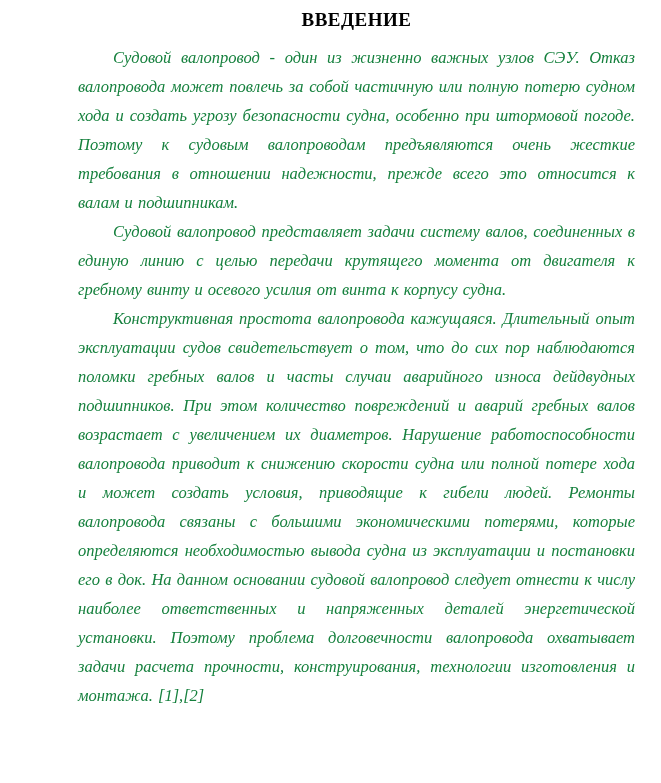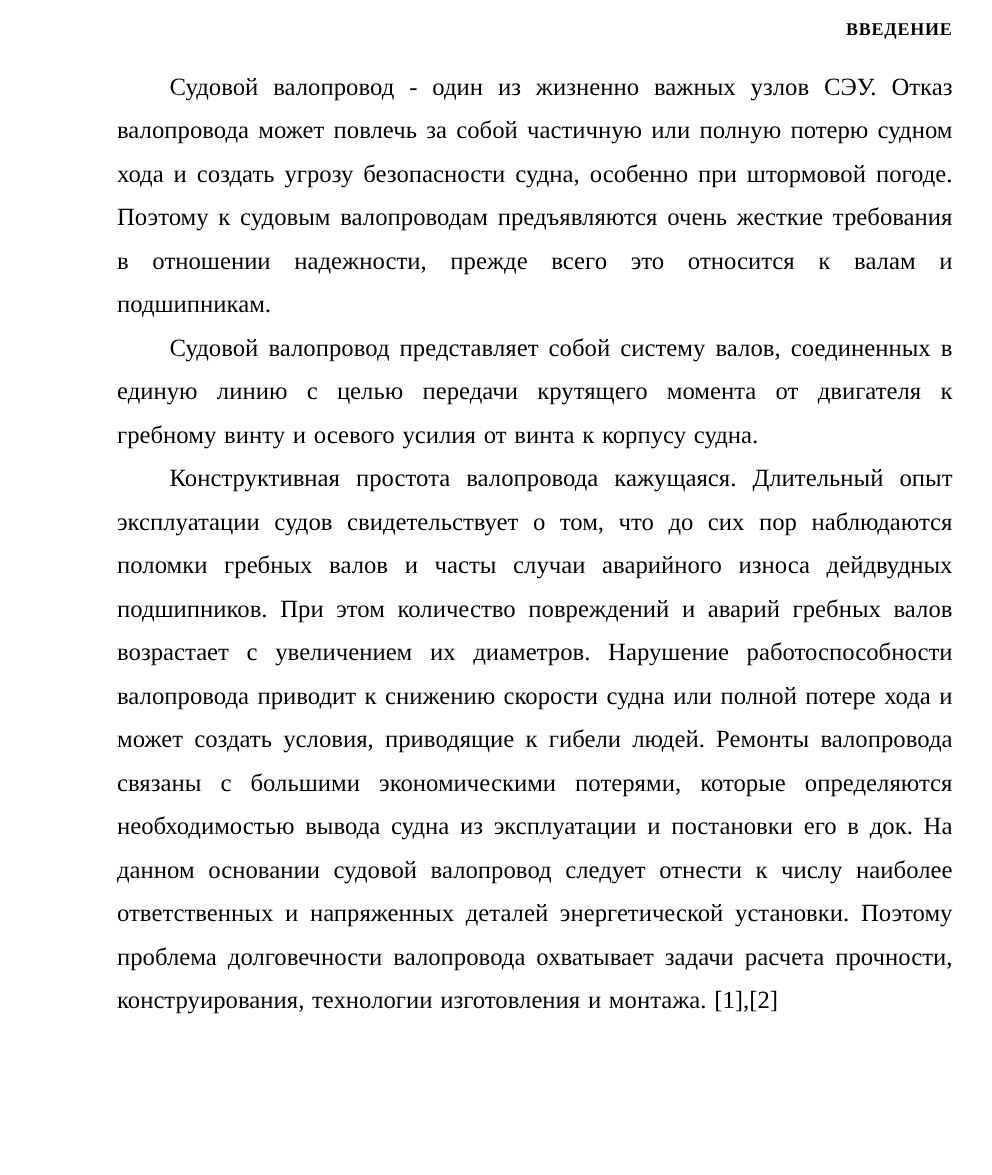--- a/index.html
+++ b/index.html
@@ -17,44 +17,45 @@
     box-sizing: border-box;
     width: 661px;
     height: 783px;
     padding: 5px 26px 0 78px;
     background: #ffffff;
     color: #000000;
     font-family: "Liberation Serif", "DejaVu Serif", serif;
   }
   .doc-title {
     margin: 0 0 9px 0;
-    font-size: 12px;
+    font-size: 19px;
     line-height: 29px;
     font-weight: bold;
-    text-align: right;
+    text-align: center;
     letter-spacing: 0.5px;
     color: #000000;
   }
   .para {
     margin: 0;
     font-size: 16.5px;
     line-height: 29px;
     text-align: justify;
     text-indent: 35px;
     word-spacing: 1px;
     hyphens: none;
-    color: #000000;
+    color: #15803d;
+    font-style: italic;
   }
 </style>
 </head>
 <body>
 
 <div class="page">
   <h1 class="doc-title">ВВЕДЕНИЕ</h1>
 
   <p class="para">Судовой валопровод - один из жизненно важных узлов СЭУ. Отказ валопровода может повлечь за собой частичную или полную потерю судном хода и создать угрозу безопасности судна, особенно при штормовой погоде. Поэтому к судовым валопроводам предъявляются очень жесткие требования в отношении надежности, прежде всего это относится к валам и подшипникам.</p>
 
-  <p class="para">Судовой валопровод представляет собой систему валов, соединенных в единую линию с целью передачи крутящего момента от двигателя к гребному винту и осевого усилия от винта к корпусу судна.</p>
+  <p class="para">Судовой валопровод представляет задачи систему валов, соединенных в единую линию с целью передачи крутящего момента от двигателя к гребному винту и осевого усилия от винта к корпусу судна.</p>
 
 
   <p class="para">Конструктивная простота валопровода кажущаяся. Длительный опыт эксплуатации судов свидетельствует о том, что до сих пор наблюдаются поломки гребных валов и часты случаи аварийного износа дейдвудных подшипников. При этом количество повреждений и аварий гребных валов возрастает с увеличением их диаметров. Нарушение работоспособности валопровода приводит к снижению скорости судна или полной потере хода и может создать условия, приводящие к гибели людей. Ремонты валопровода связаны с большими экономическими потерями, которые определяются необходимостью вывода судна из эксплуатации и постановки его в док. На данном основании судовой валопровод следует отнести к числу наиболее ответственных и напряженных деталей энергетической установки. Поэтому проблема долговечности валопровода охватывает задачи расчета прочности, конструирования, технологии изготовления и монтажа. [1],[2]</p>
 
 </div>
 
 </body></html>

